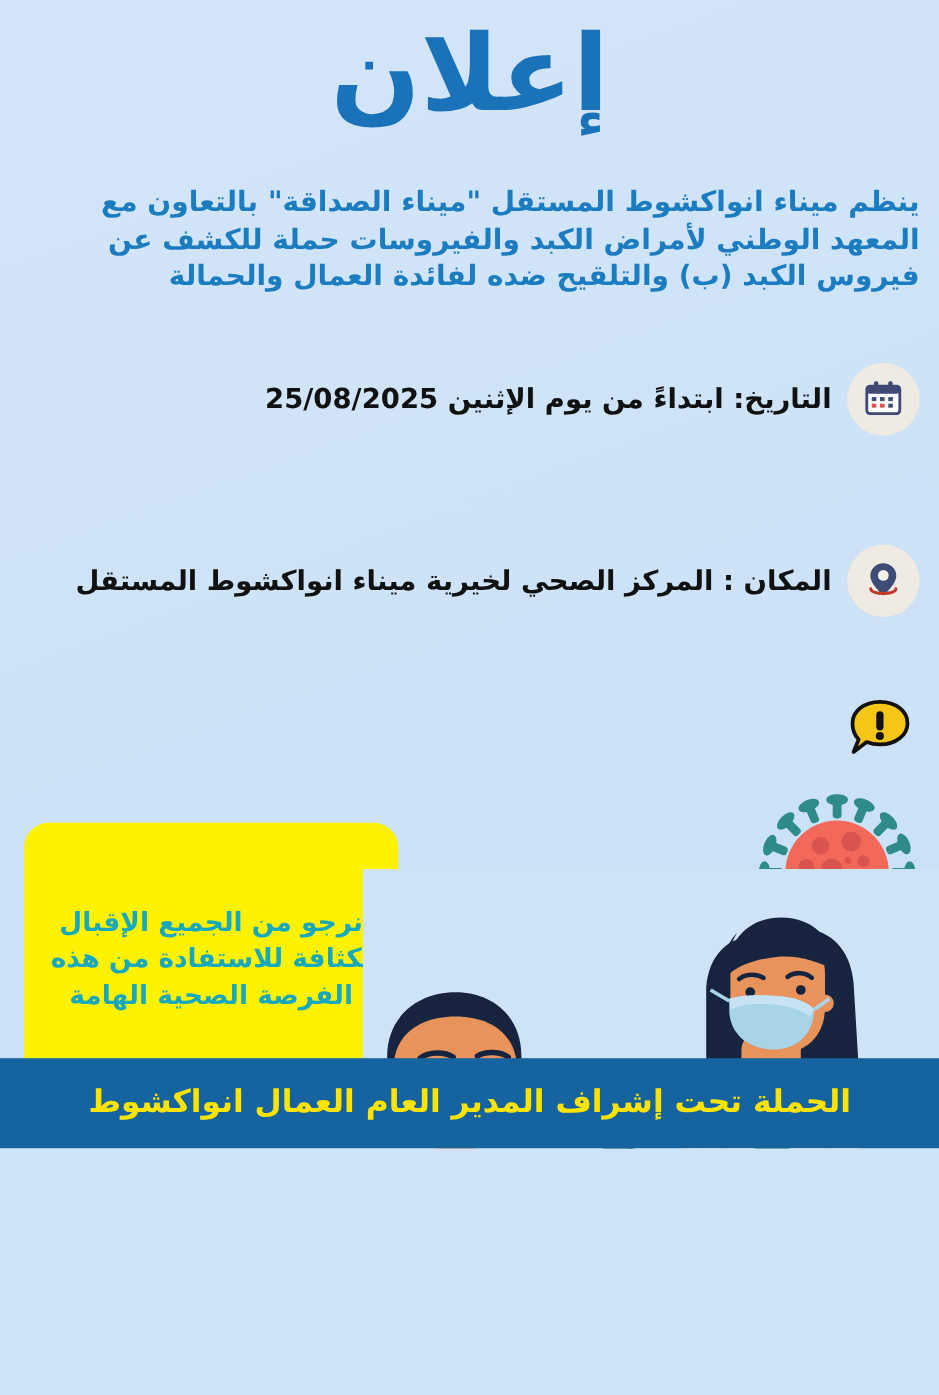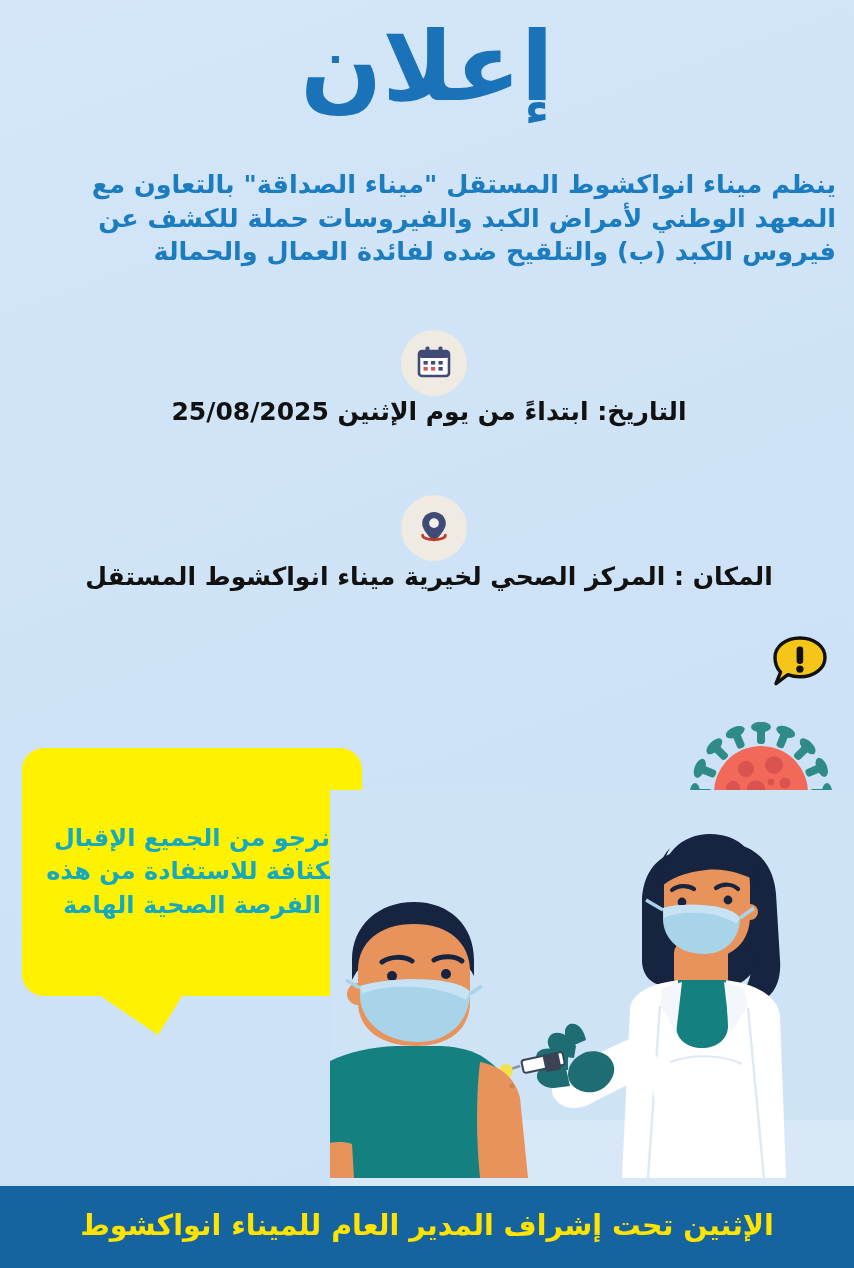--- a/index.html
+++ b/index.html
@@ -5,21 +5,21 @@
 <style>
   html,body{margin:0;padding:0;}
   body{
     width:854px;height:1268px;
     background:#cfe3f7;
     font-family:"DejaVu Sans","Liberation Sans",sans-serif;
     overflow:hidden;
   }
   .poster{
     position:relative;
-    width:854px;height:1268px;
+    width:854px;height:1044px;
     background:linear-gradient(160deg,#d4e6f8 0%,#cfe3f7 45%,#c9e0f6 100%);
     overflow:hidden;
   }
 
   
   .title{
     position:absolute;top:12px;left:0;right:0;
     text-align:center;
     font-size:96px;line-height:1.15;
     font-weight:700;
@@ -35,21 +35,21 @@
     font-size:25.5px;
     line-height:1.32;
     font-weight:700;
     color:#1b7cc0;
   }
 
   
   .info-row{
     position:absolute;
     display:flex;
-    flex-direction:column;
+    flex-direction:row;
     align-items:center;
     justify-content:flex-start;
     direction:rtl;
   }
   .info-icon{
     flex:0 0 auto;
     width:66px;height:66px;
     border-radius:50%;
     background:#efeae2;
     display:flex;align-items:center;justify-content:center;
@@ -363,16 +363,16 @@
         <path d="M152 280 C170 284 182 296 186 312 L190 388 L168 388 L162 320 Z" fill="#e8935c"></path>
 
         <circle cx="182" cy="296" r="2.6" fill="#d08050"></circle>
 
         <path d="M-18 360 C-6 352 10 350 22 354 L24 388 L-20 388 Z" fill="#e8935c"></path>
       </g>
     </svg>
   </div>
 
   <div class="footer">
-    <div class="footer-text">الإثنين تحت إشراف المدير العام للميناء انواكشوط</div>
+    <div class="footer-text">الحملة تحت إشراف المدير العام العمال انواكشوط</div>
   </div>
 
 </div>
 
 </body></html>

